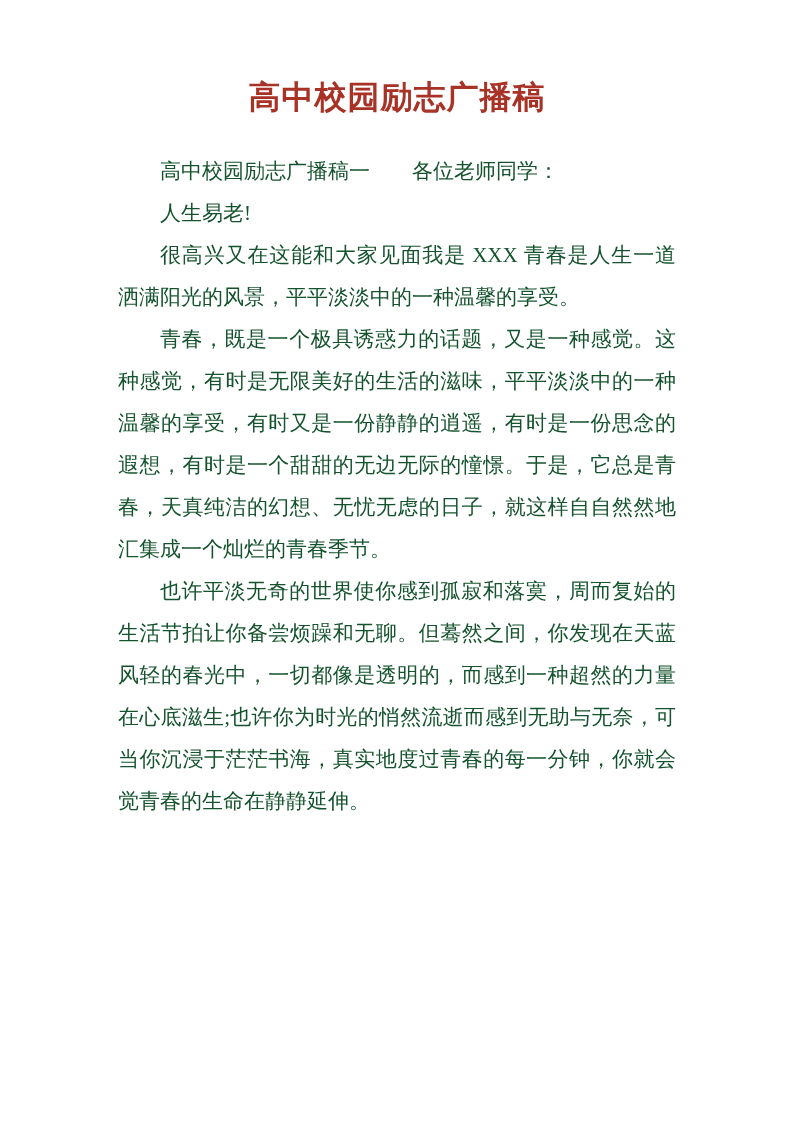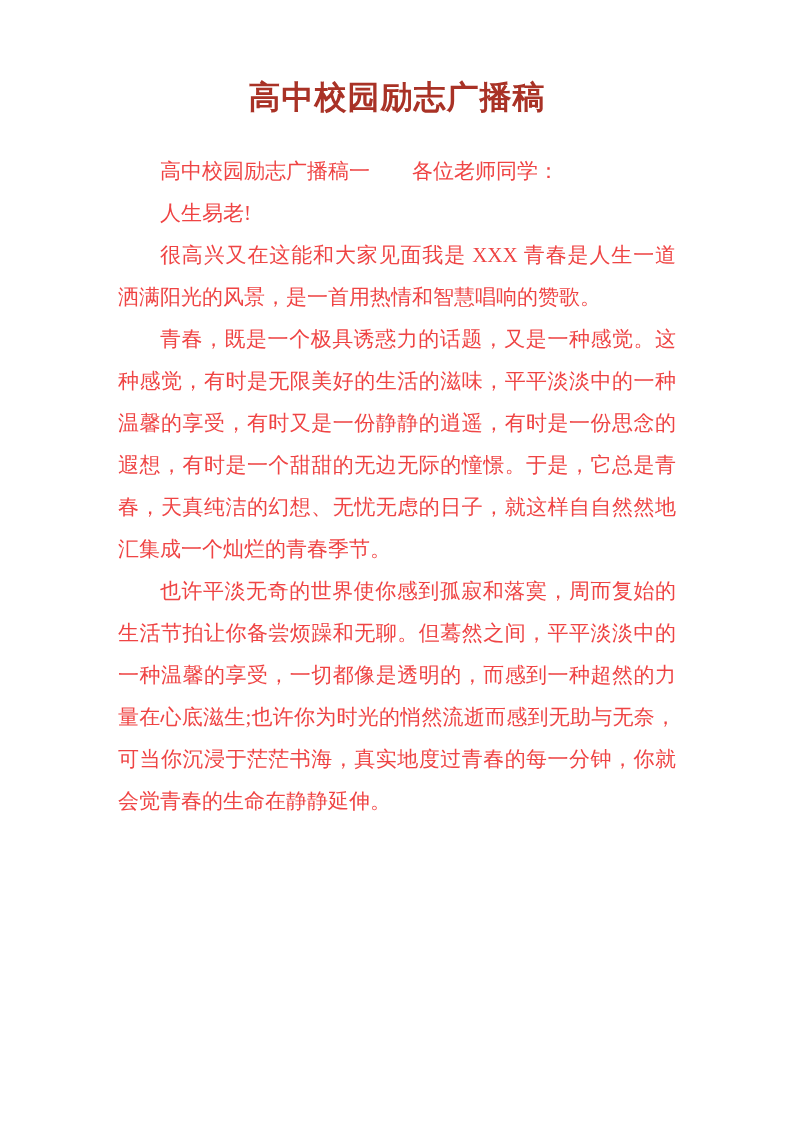--- a/index.html
+++ b/index.html
@@ -41,20 +41,20 @@
     text-justify: inter-ideograph;
     word-break: break-all;
   }
 </style>
 </head>
 <body>
 
 <div class="page" style="background: rgb(255, 255, 255);">
   <h1 class="doc-title" style="color: rgb(169, 50, 38);">高中校园励志广播稿</h1>
 
-  <div class="doc-body" style="color: #ef4444;">
+  <div class="doc-body" style="color: #14532d;">
     <p>高中校园励志广播稿一　　各位老师同学：</p>
     <p>人生易老!</p>
-    <p>很高兴又在这能和大家见面我是 XXX 青春是人生一道洒满阳光的风景，是一首用热情和智慧唱响的赞歌。</p>
+    <p>很高兴又在这能和大家见面我是 XXX 青春是人生一道洒满阳光的风景，平平淡淡中的一种温馨的享受。</p>
     <p>青春，既是一个极具诱惑力的话题，又是一种感觉。这种感觉，有时是无限美好的生活的滋味，平平淡淡中的一种温馨的享受，有时又是一份静静的逍遥，有时是一份思念的遐想，有时是一个甜甜的无边无际的憧憬。于是，它总是青春，天真纯洁的幻想、无忧无虑的日子，就这样自自然然地汇集成一个灿烂的青春季节。</p>
-    <p>也许平淡无奇的世界使你感到孤寂和落寞，周而复始的生活节拍让你备尝烦躁和无聊。但蓦然之间，平平淡淡中的一种温馨的享受，一切都像是透明的，而感到一种超然的力量在心底滋生;也许你为时光的悄然流逝而感到无助与无奈，可当你沉浸于茫茫书海，真实地度过青春的每一分钟，你就会觉青春的生命在静静延伸。</p>
+    <p>也许平淡无奇的世界使你感到孤寂和落寞，周而复始的生活节拍让你备尝烦躁和无聊。但蓦然之间，你发现在天蓝风轻的春光中，一切都像是透明的，而感到一种超然的力量在心底滋生;也许你为时光的悄然流逝而感到无助与无奈，可当你沉浸于茫茫书海，真实地度过青春的每一分钟，你就会觉青春的生命在静静延伸。</p>
   </div>
 </div>
 
 </body></html>

